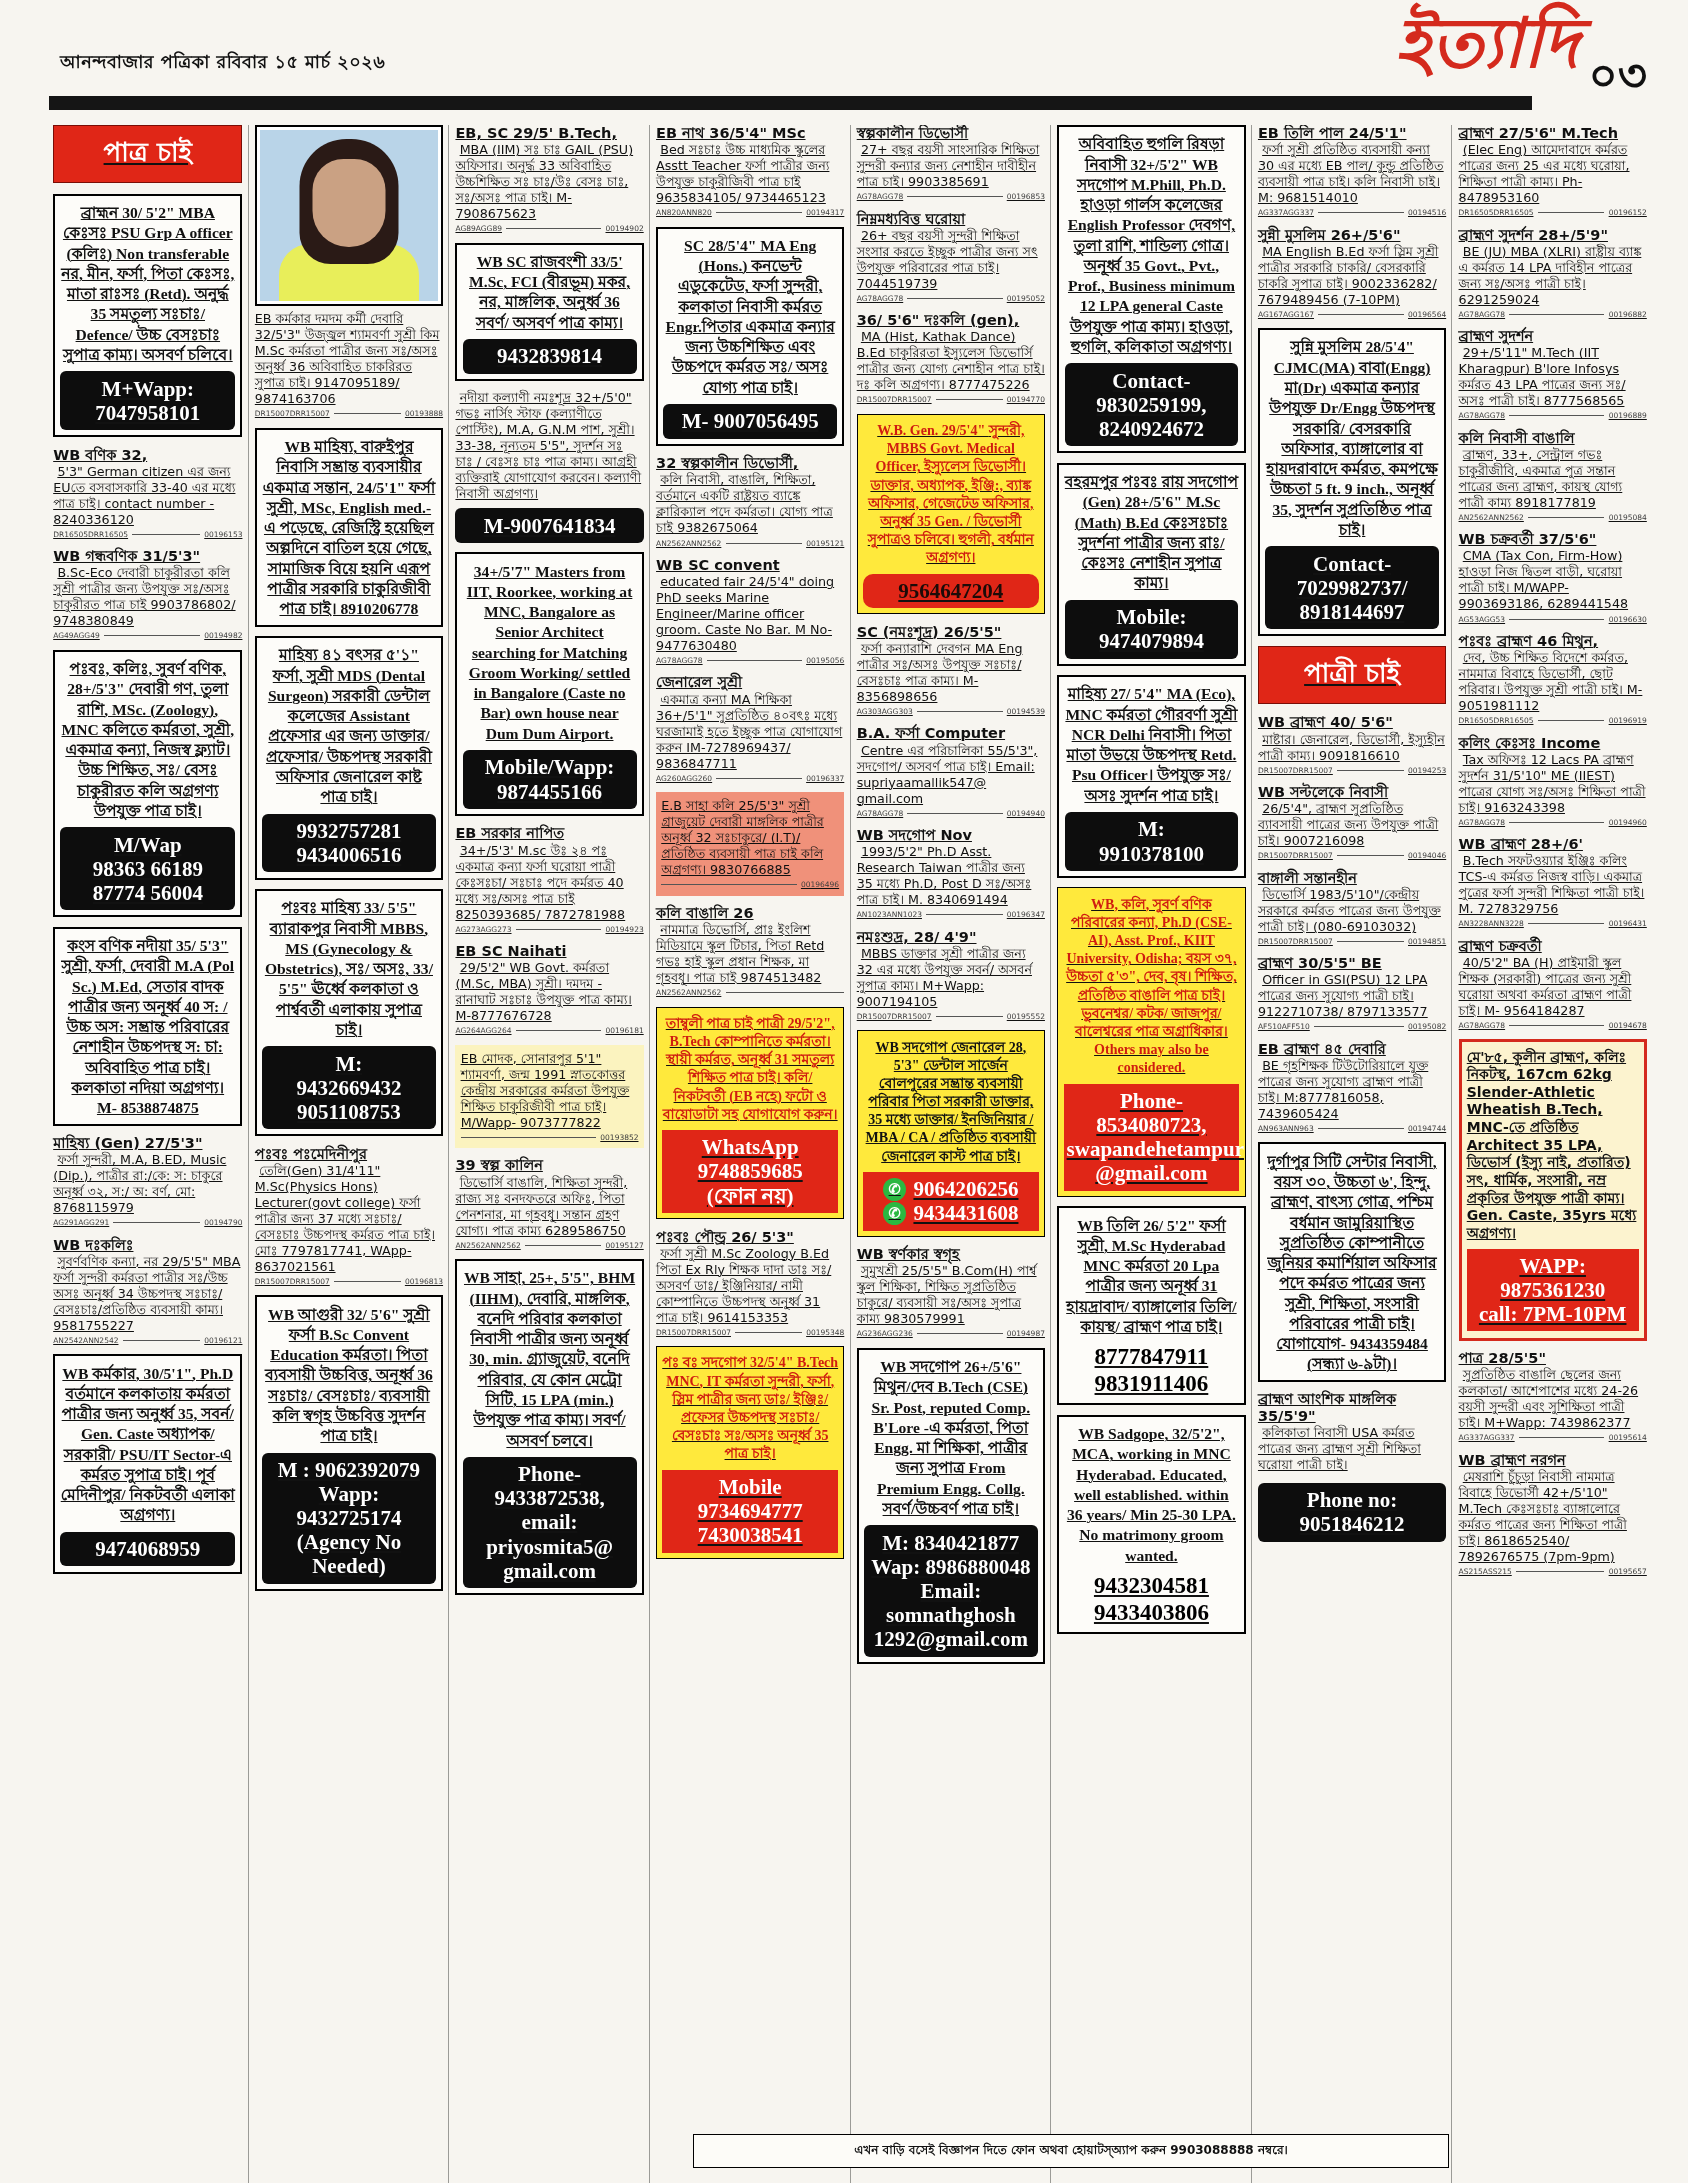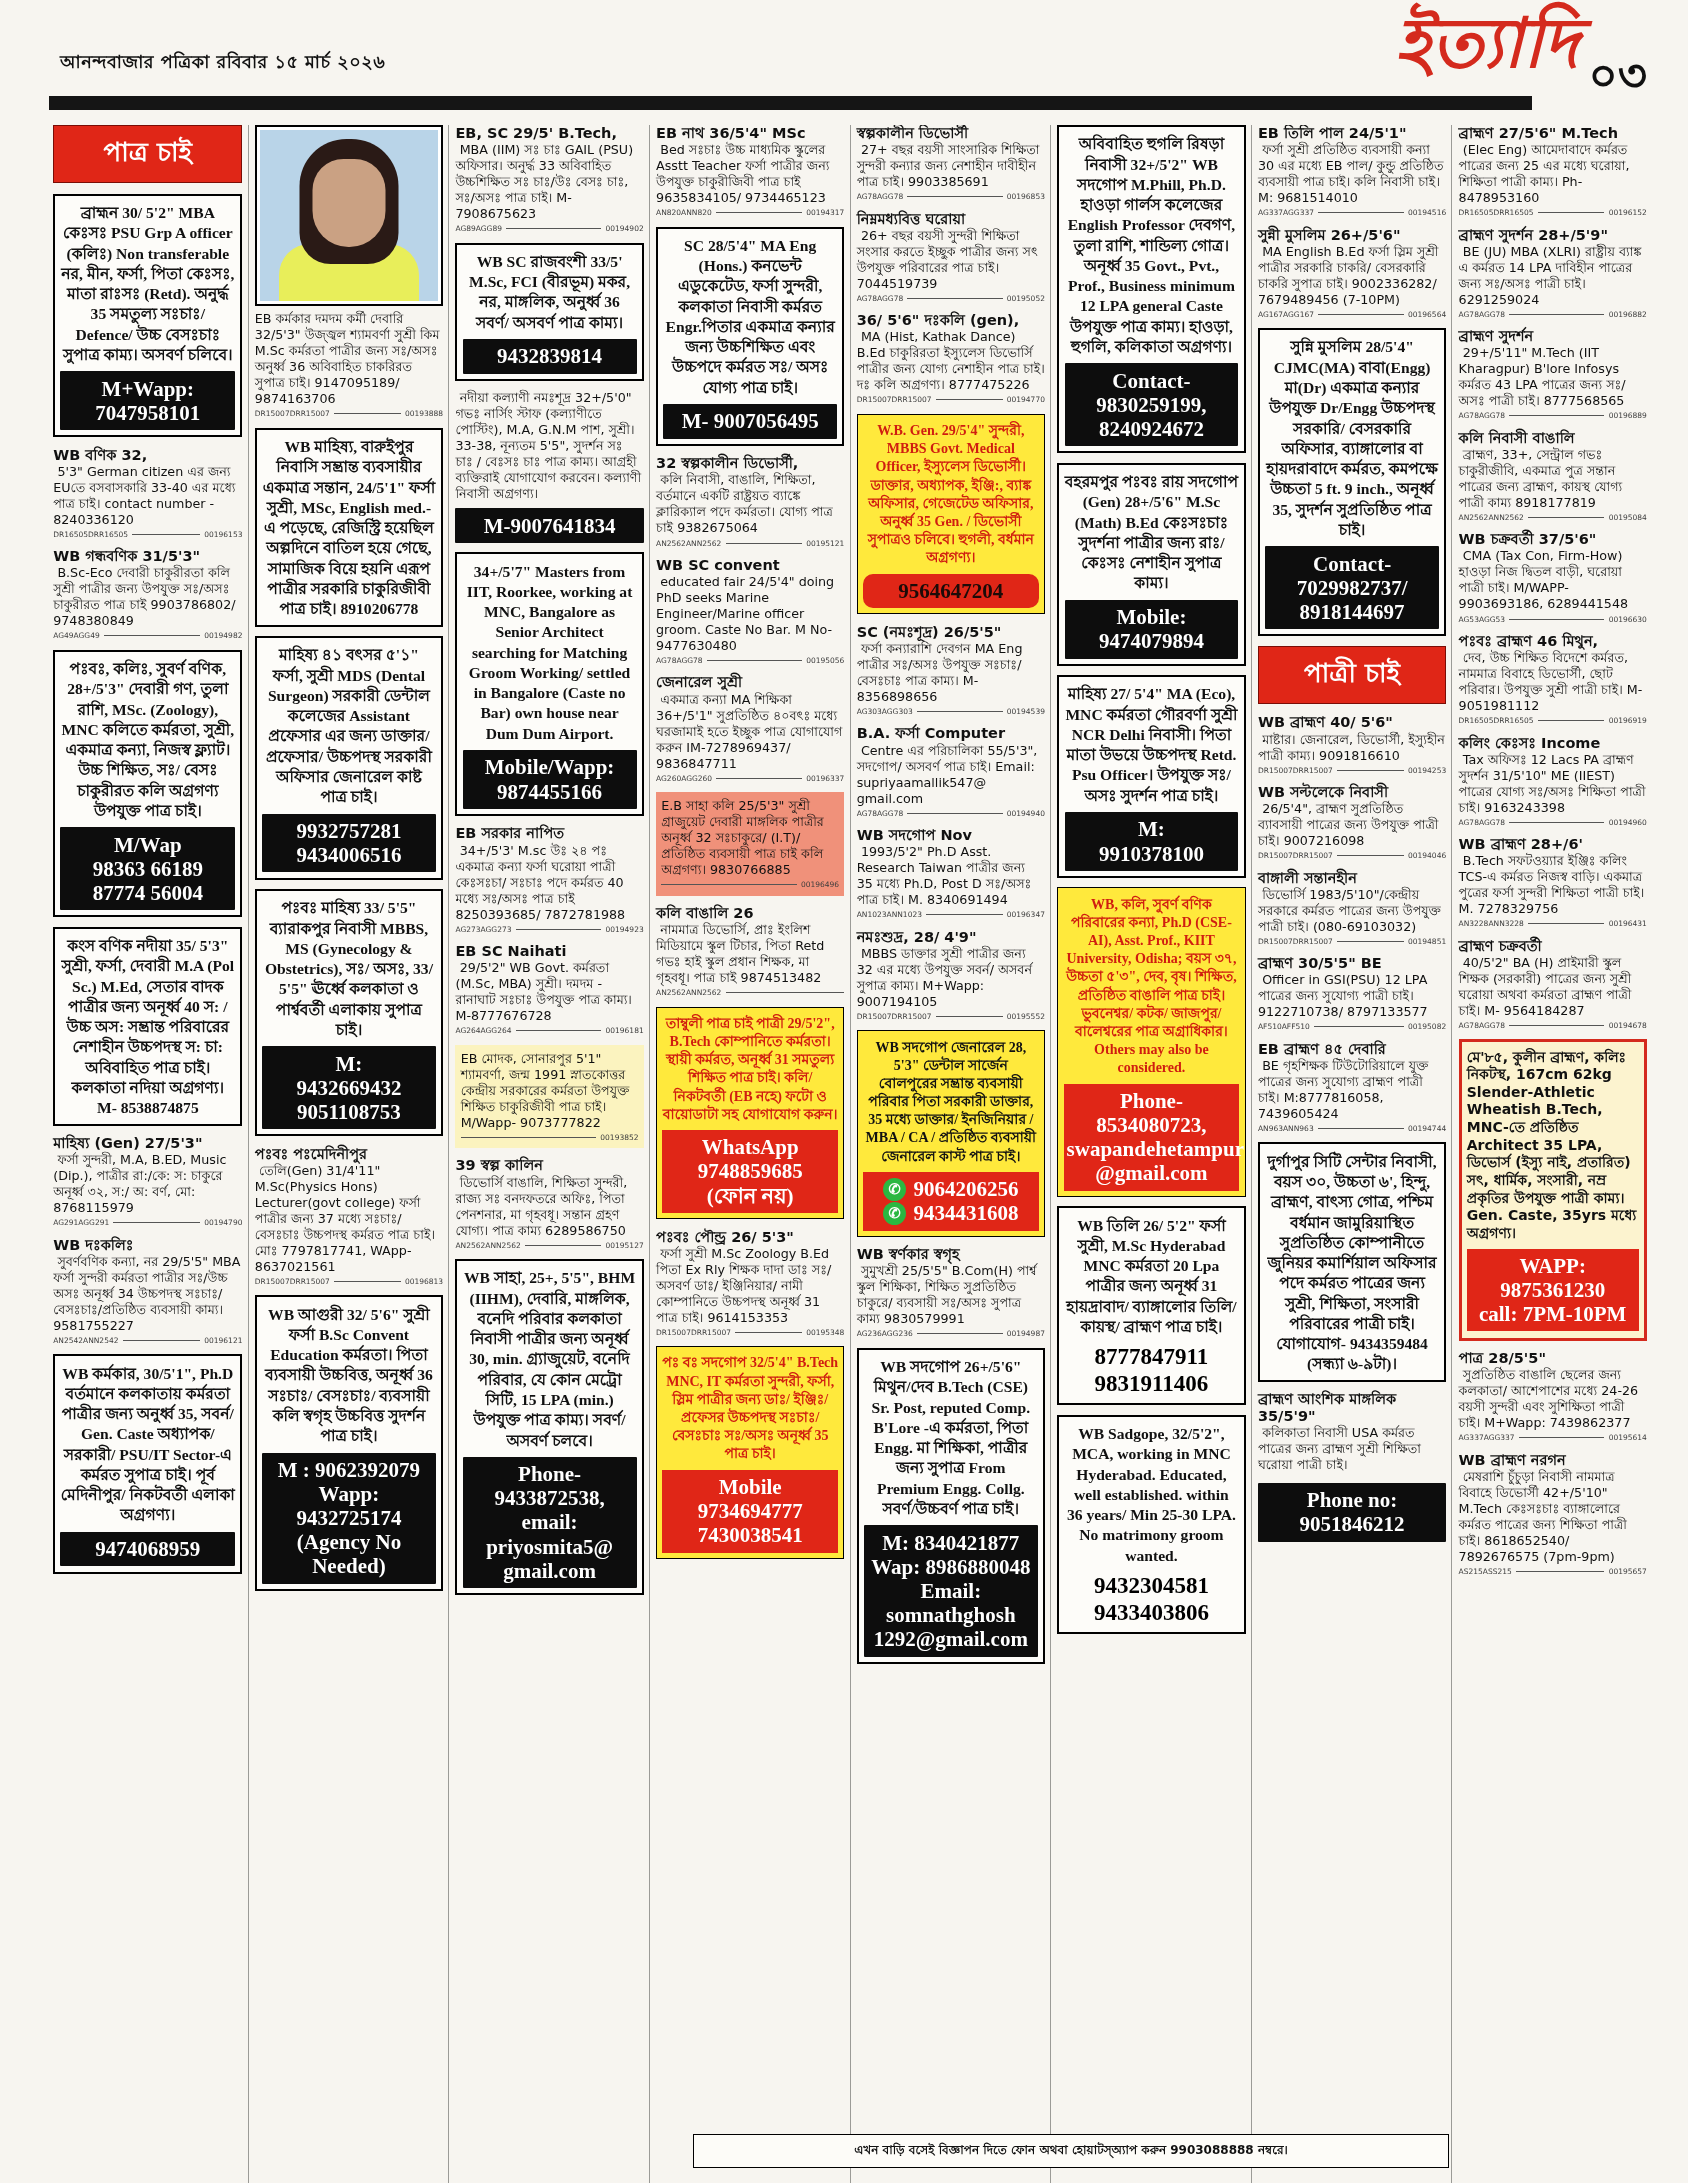--- a/index.html
+++ b/index.html
@@ -7,37 +7,37 @@
   .page { position:relative; width:1688px; height:2183px; background:#f7f5f0; overflow:hidden; color:#111; }
 
   
   .masthead { position:relative; height:106px; padding:19px 49px 0 60px; }
   .mast-date { position:absolute; left:60px; top:49px; font-size:17.7px; font-weight:bold; letter-spacing:0.5px; }
   .mast-logo { position:absolute; right:109px; top:9.4px; font-family:Liberation Sans, sans-serif; font-style:italic; font-weight:bold; font-size:69px; color:#d42a1d; line-height:1; }
   .mast-page { position:absolute; right:41px; top:41px; font-size:45px; font-weight:bold; }
   .mast-rule { position:absolute; left:49px; right:156px; top:96px; height:13.5px; background:#151515; }
 
   
-  .cols { position:absolute; top:125px; left:47px; right:36px; bottom:0; display:grid; grid-template-columns:repeat(8,1fr); }
+  .cols { position:absolute; top:125px; left:47px; right:36px; bottom:0; display:grid; grid-template-columns:repeat(8,1fr);text-decoration:underline; }
   .col { padding:0 5.2px 0 6.2px; overflow:hidden; border-left:1px solid #9b9b97; }
   .col:first-child { border-left:none; }
 
   .ad { margin-bottom:9.4px; }
   .banner { background:#e02617; color:#fff; text-align:center; font-weight:bold; font-size:26px; padding:6.2px 2.1px; border:1.6px solid #7a0d06; margin-bottom:10.4px; }
   .ad-head { font-weight:bold; font-size:14.5px; line-height:1.18; }
   .ad-body { font-size:12.7px; line-height:1.26; }
   .ad-plain .ad-body { padding-left:4.2px; }
   .codeline { display:flex; align-items:center; gap:4.2px; font-size:7.5px; color:#3c3c3c; margin-top:2.1px; }
   .codeline .rule { flex:1; border-top:1px solid #555; height:0; }
 
   .ad-box { border:2.6px solid #000; background:#fdfcf9; padding:7.3px 5.2px 5.2px; text-align:center; }
   .ad-box .ad-body, .ad-box .ad-head { font-family:"Liberation Serif", serif; font-weight:bold; font-size:15.6px; line-height:1.3; }
   .phone { display:block; background:#0d0d0d; color:#fff; font-weight:bold; text-align:center;
            font-size:21px; line-height:1.15; padding:5.2px 3.1px; margin-top:6.2px; white-space:pre-line;
-           font-family:"Liberation Serif", serif; border-radius:1px; }
+           font-family:"Liberation Serif", serif; border-radius:6px; }
   .phone.red { background:#e02617; color:#fff; border-radius:0; }
   .phone.redblack { background:#e02617; color:#1c0b08; border-radius:10px; }
   .phone.plain { background:none; color:#000; font-size:23px; padding:1px; }
   .ad-flat { padding:6.2px 5.2px; text-align:left; }
   .bg-cream { background:#fbf3bf; }
   .bg-salmon { background:#f0917a; }
   .bg-yellow { background:#ffe93c; border:1.6px solid #000; text-align:center; }
   .bg-yellow .ad-body, .bg-yellow .ad-head { font-weight:bold; font-size:14px; }
   .ink-red .ad-body, .ink-red .ad-head { color:#d01d10; }
   .bg-creamred { background:#fcf3cf; border:3.6px solid #d42a1d; text-align:left; }

